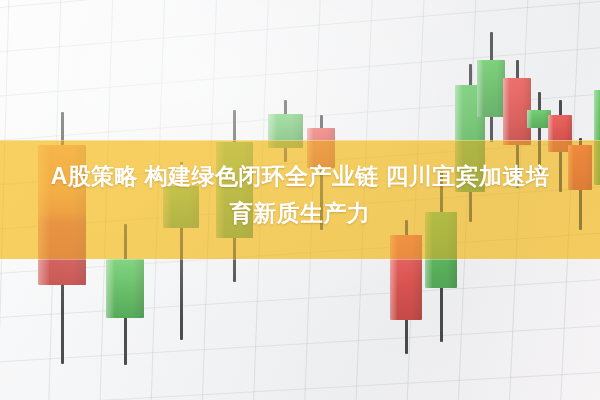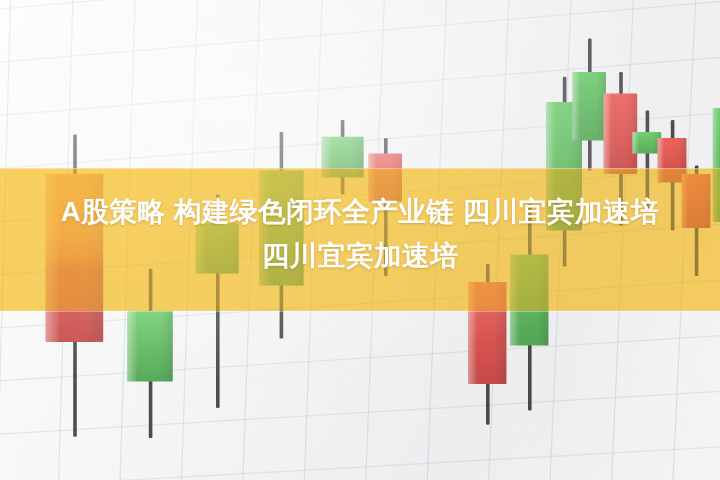--- a/index.html
+++ b/index.html
@@ -177,16 +177,16 @@
 
   <div class="vignette"></div>
 
   <div class="band" id="band" style="top: 140px; height: 119px;"></div>
   <div class="band-tint" id="bandTint" style="top: 140px; height: 119px;"></div>
   <div class="band-edge-top" id="bandTop" style="top: 140px;"></div>
   <div class="band-edge-bottom" id="bandBot" style="top: 259px;"></div>
 
   <div class="headline" id="headline" style="top: 158px; font-size: 23px;">
     <span class="l1">A股策略 构建绿色闭环全产业链 四川宜宾加速培</span>
-    <span class="l2">四川宜宾加速培</span>
+    <span class="l2">育新质生产力</span>
   </div>
 
 </div>
 
 </body></html>

